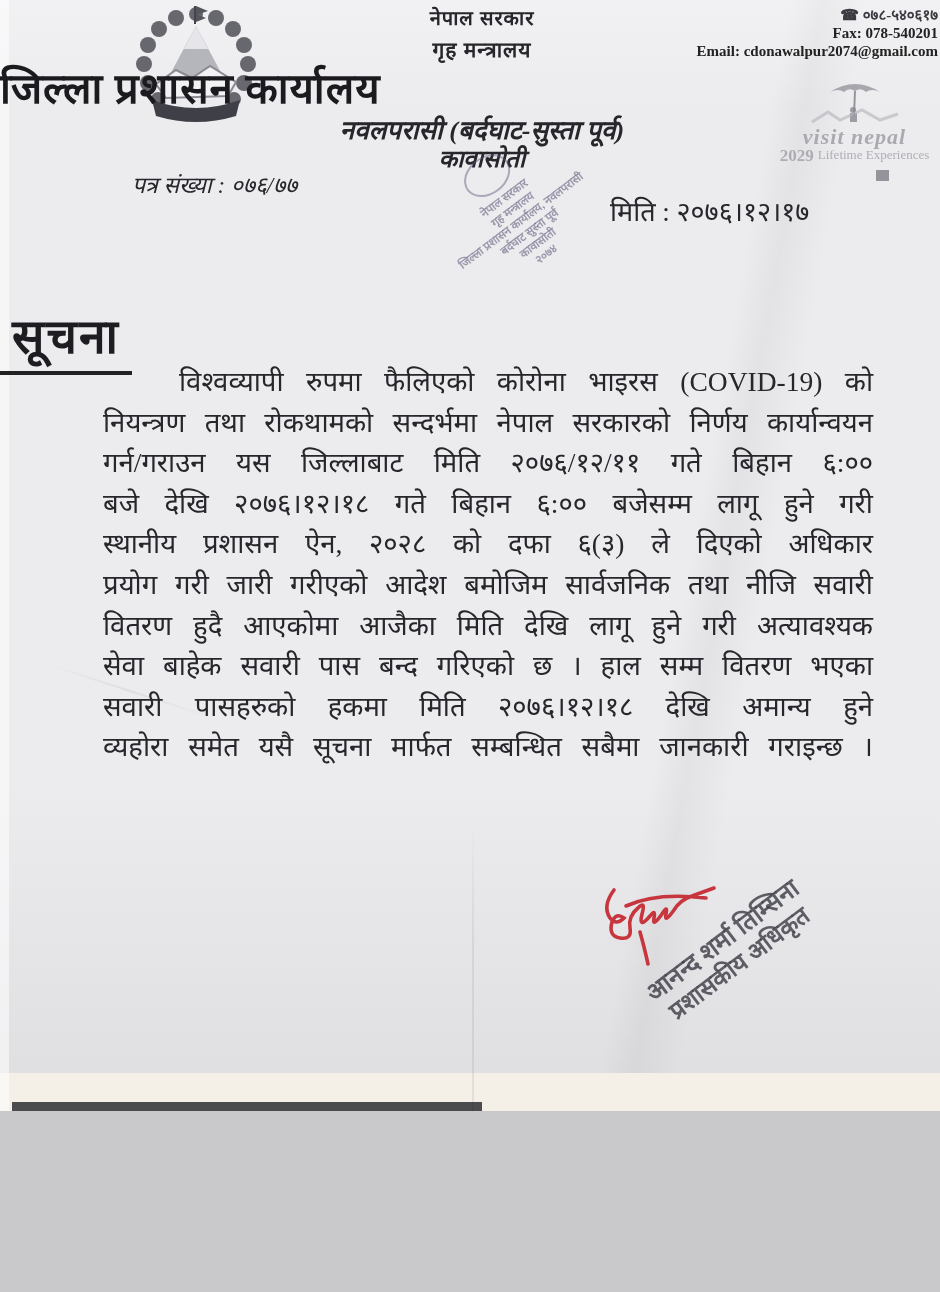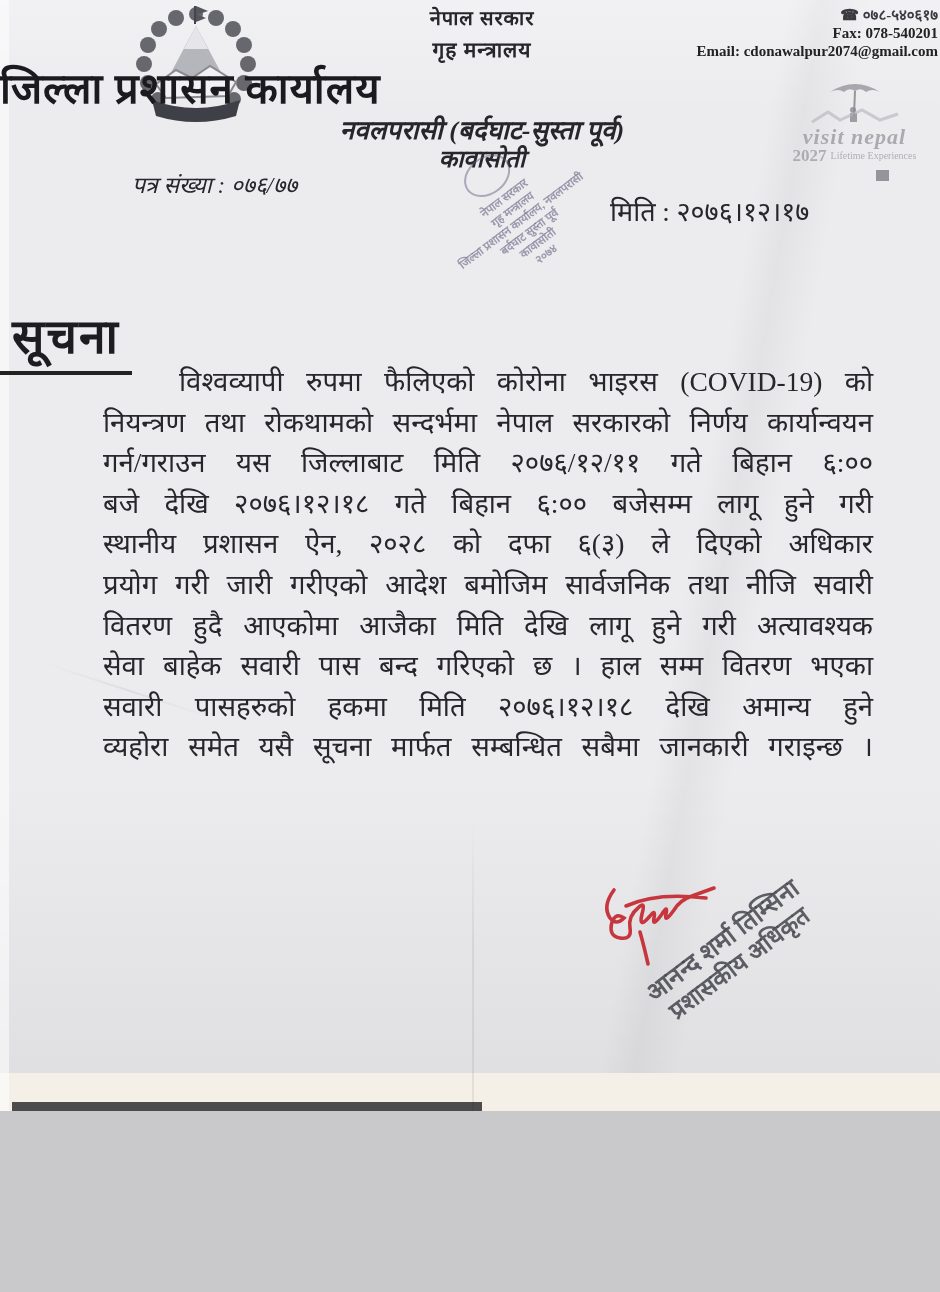--- a/index.html
+++ b/index.html
@@ -36,21 +36,21 @@
   .contact{position:absolute;right:26px;top:0;text-align:right;line-height:18px;}
   .contact .cut{color:#9a9aa0;font-size:9px;letter-spacing:4px;height:6px;overflow:hidden;display:block;}
   .contact .phone{font-size:15px;font-weight:600;color:#3a3a40;}
   .contact .fax{font-size:15px;font-weight:bold;color:#222;}
   .contact .email{font-size:15px;font-weight:bold;color:#222;}
 
   .visit-logo{position:absolute;left:772px;top:76px;width:165px;height:108px;color:#a09fa6;text-align:center;}
   .visit-logo .umbrella{display:block;margin:0 auto;}
   .visit-logo .wordmark{font-size:22px;font-style:italic;font-weight:bold;letter-spacing:1px;opacity:.85;line-height:18px;}
   .visit-logo .year{font-size:17px;font-weight:bold;opacity:.8;display:inline-block;margin-right:4px;}
-  .visit-logo .tagline{font-size:10px;opacity:.8;display:inline-block;vertical-align:2px;}
+  .visit-logo .tagline{font-size:13px;opacity:.8;display:inline-block;vertical-align:2px;}
   .gray-dot{position:absolute;left:876px;top:170px;width:13px;height:11px;background:#85858c;opacity:.85;}
 
   
   .ref-no{position:absolute;left:120px;top:168px;font-size:23px;font-style:italic;margin-left:12px;}
   .date-line{position:absolute;left:610px;top:192px;font-size:27px;}
 
   
   .seal{position:absolute;left:408px;top:148px;width:210px;transform:rotate(-37deg);
     color:rgba(92,86,120,.55);text-align:center;font-size:11.5px;line-height:14px;font-weight:bold;}
   .seal .seal-ellipse{width:46px;height:34px;border:2px solid rgba(92,86,120,.45);border-radius:50%;margin:0 auto 2px;}
@@ -132,21 +132,21 @@
       <line x1="45" y1="15" x2="44" y2="40" stroke="#97969e" stroke-width="2"></line>
       <circle cx="43" cy="34" r="3" fill="#8b8a92" opacity="0.8"></circle>
       <rect x="40" y="37" width="7" height="9" fill="#8b8a92" opacity="0.8"></rect>
       <path d="M2 46 L18 36 L30 44 L52 34 L70 44 L88 38" stroke="#b3b2b9" stroke-width="3" fill="none" opacity="0.6"></path>
     </svg>
     <div class="wordmark">
       <span>visit</span>
       <span>nepal</span>
     </div>
     <div>
-      <span class="year">2027</span><span class="tagline">Lifetime Experiences</span>
+      <span class="year">2029</span><span class="tagline">Lifetime Experiences</span>
     </div>
   </div>
   <div class="gray-dot"></div>
 
   <div class="ref-no">पत्र संख्या : ०७६/७७</div>
   <div class="date-line">मिति : २०७६।१२।१७</div>
 
   <div class="seal">
     <div class="seal-ellipse"></div>
     <div>

